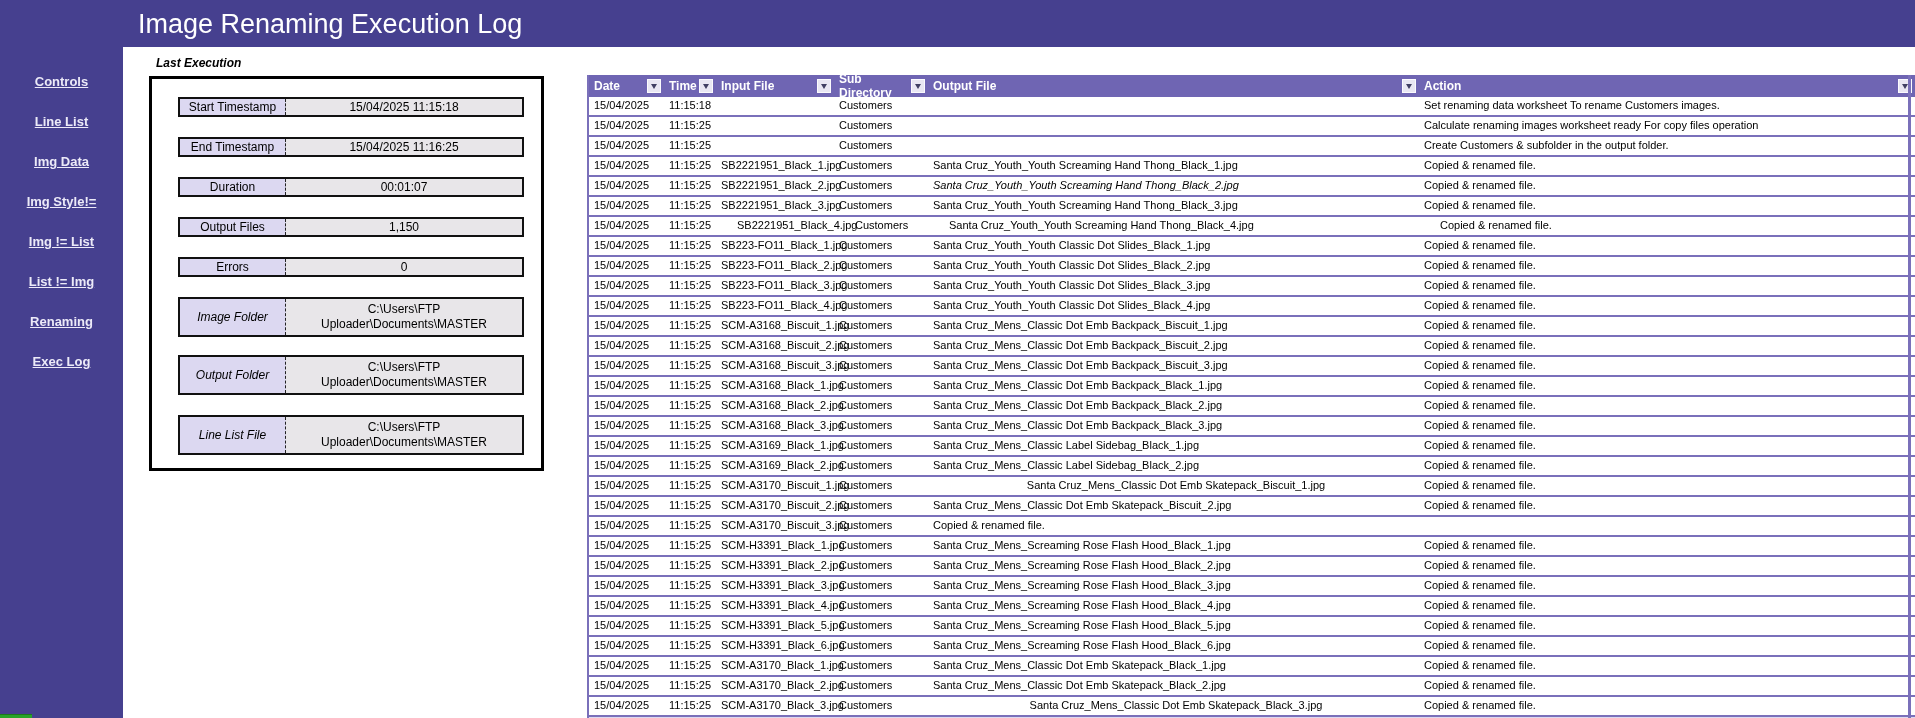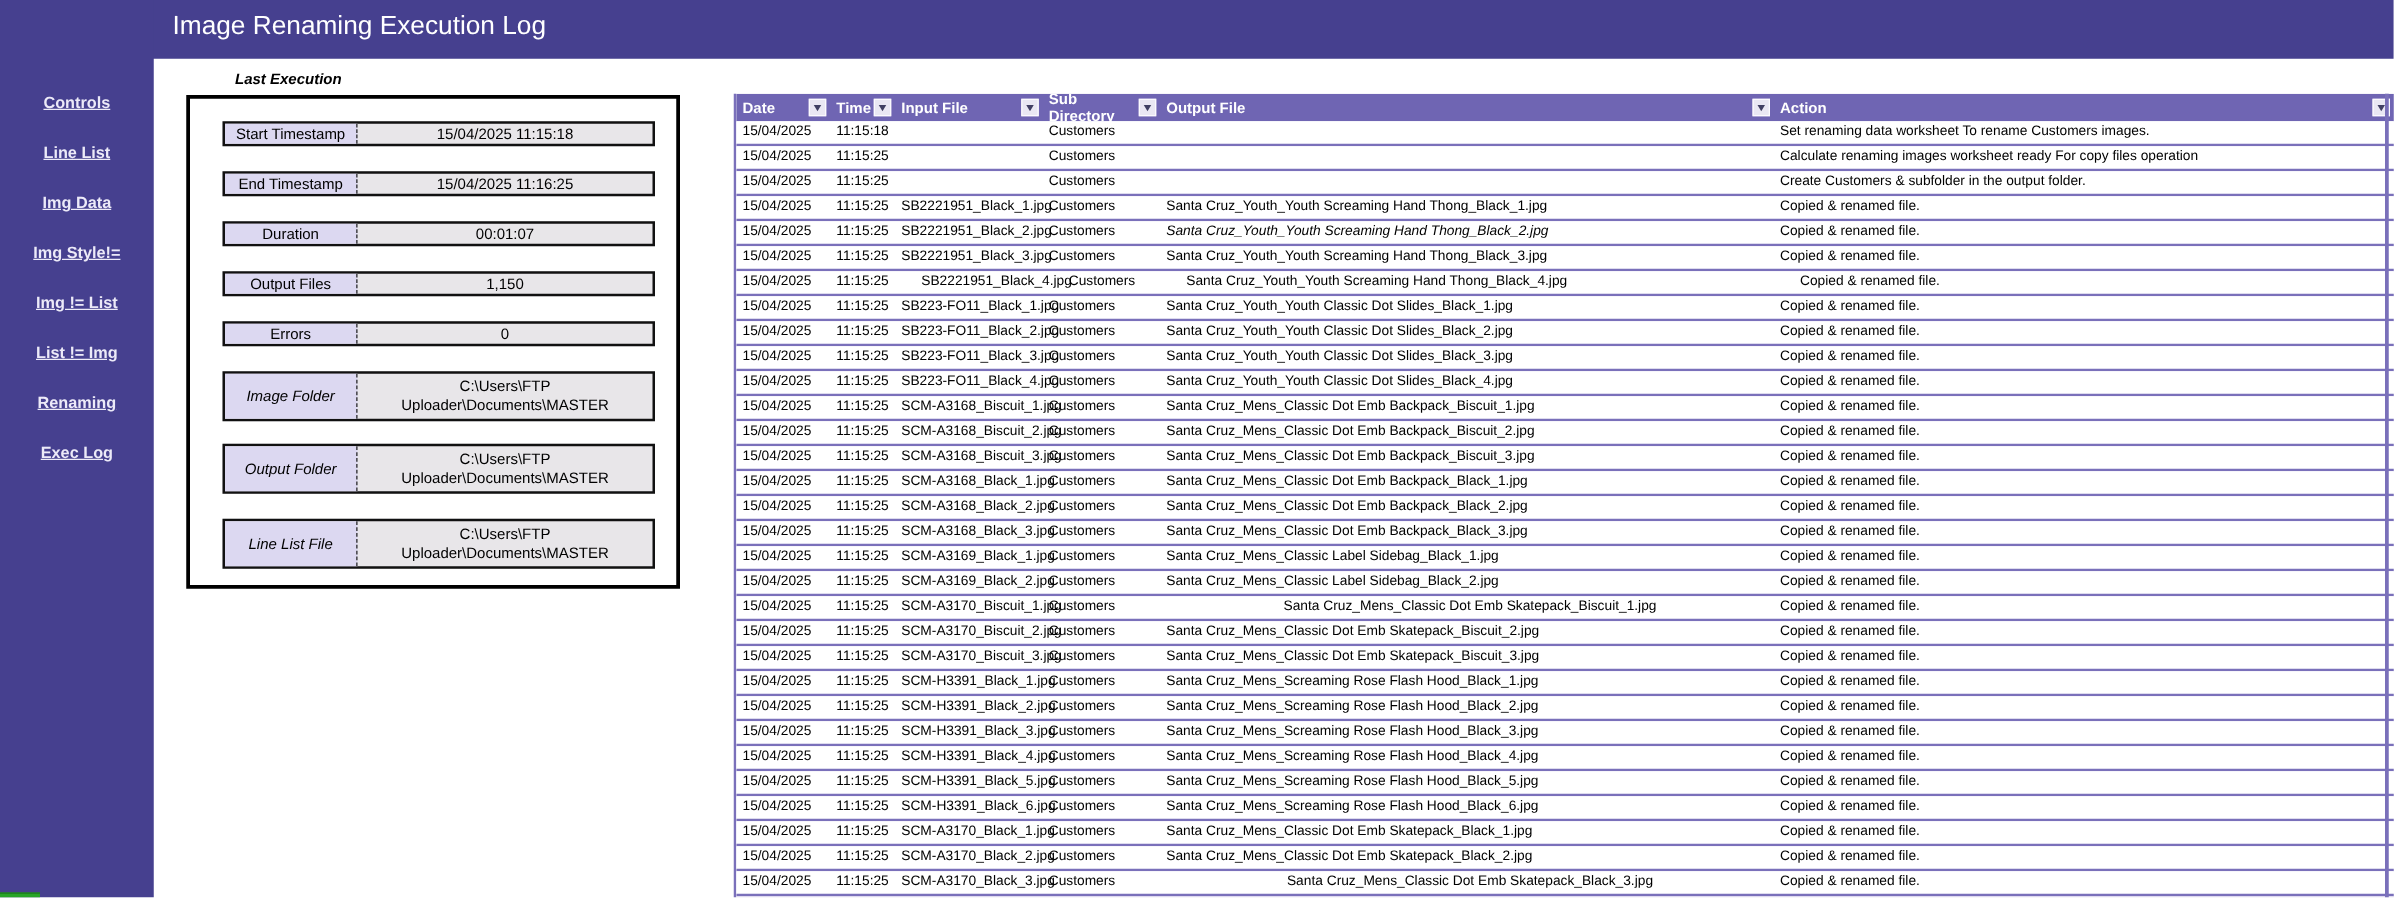--- a/index.html
+++ b/index.html
@@ -11,29 +11,29 @@
     --link:#eceaf8;
     --sliver:#28a428;
   }
   *{box-sizing:border-box;}
   html,body{margin:0;padding:0;}
   body{
     width:1915px;height:718px;position:relative;overflow:hidden;
     background:#fff;font-family:"Liberation Sans",sans-serif;color:#000;
   }
   .topbar{position:absolute;left:0;top:0;width:1915px;height:47px;background:var(--primary);}
-  .title{position:absolute;left:138px;top:9px;font-size:21px;font-weight:400;color:#fff;white-space:nowrap;}
+  .title{position:absolute;left:138px;top:9px;font-size:27px;font-weight:400;color:#fff;white-space:nowrap;}
   .sidebar{position:absolute;left:0;top:0;width:123px;height:718px;background:var(--primary);}
   .navlink{
     position:absolute;left:0;width:123px;text-align:center;
     font-size:13px;font-weight:bold;color:var(--link);
     text-decoration:underline;cursor:pointer;white-space:nowrap;
   }
   .sliver{position:absolute;left:0;top:714px;width:32px;height:4px;background:var(--sliver);border-top:1px solid #1b7a1b;}
-  .last-exec{position:absolute;left:156px;top:56px;font-style:italic;font-weight:bold;font-size:12px;margin-left:32px;}
+  .last-exec{position:absolute;left:156px;top:56px;font-style:italic;font-weight:bold;font-size:12px;}
   .panel{position:absolute;left:149px;top:76px;width:395px;height:395px;border:3px solid #000;background:#fff;}
   .field{position:absolute;left:26px;width:346px;border:2px solid #111;display:flex;background:var(--valbg);}
   .field .lbl{
     width:106px;flex:none;background:var(--labelbg);border-right:1px dashed #222;
     display:flex;align-items:center;justify-content:center;font-size:12px;text-align:center;
   }
   .field.tall .lbl{font-style:italic;}
   .field .val{
     flex:1;display:flex;align-items:center;justify-content:center;
     font-size:12px;white-space:pre-line;text-align:center;line-height:15px;
@@ -306,21 +306,20 @@
         <div class="td" style="width: 118px;">SCM-A3170_Biscuit_2.jpg</div>
         <div class="td" style="width: 94px;">Customers</div>
         <div class="td" style="width: 491px;">Santa Cruz_Mens_Classic Dot Emb Skatepack_Biscuit_2.jpg</div>
         <div class="td" style="width: 496px;">Copied &amp; renamed file.</div>
       </div>
       <div class="tr">
         <div class="td" style="width: 75px;">15/04/2025</div>
         <div class="td" style="width: 52px;">11:15:25</div>
         <div class="td" style="width: 118px;">SCM-A3170_Biscuit_3.jpg</div>
         <div class="td" style="width: 94px;">Customers</div>
-        <div class="td" style="width: 491px;">Santa Cruz_Mens_Classic Dot Emb Skatepack_Biscuit_3.jpg</div>
         <div class="td" style="width: 496px;">Copied &amp; renamed file.</div>
       </div>
       <div class="tr">
         <div class="td" style="width: 75px;">15/04/2025</div>
         <div class="td" style="width: 52px;">11:15:25</div>
         <div class="td" style="width: 118px;">SCM-H3391_Black_1.jpg</div>
         <div class="td" style="width: 94px;">Customers</div>
         <div class="td" style="width: 491px;">Santa Cruz_Mens_Screaming Rose Flash Hood_Black_1.jpg</div>
         <div class="td" style="width: 496px;">Copied &amp; renamed file.</div>
       </div>

